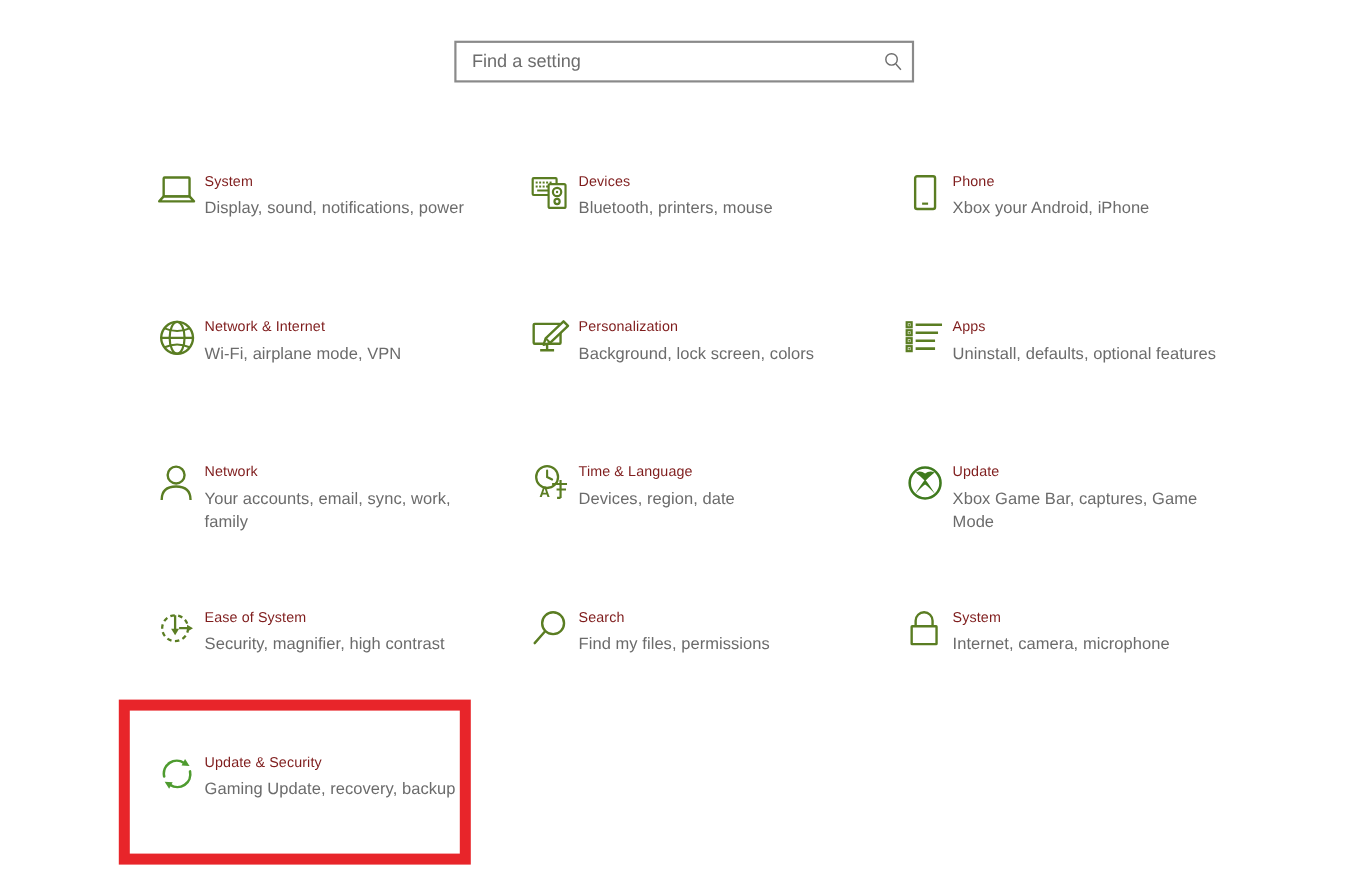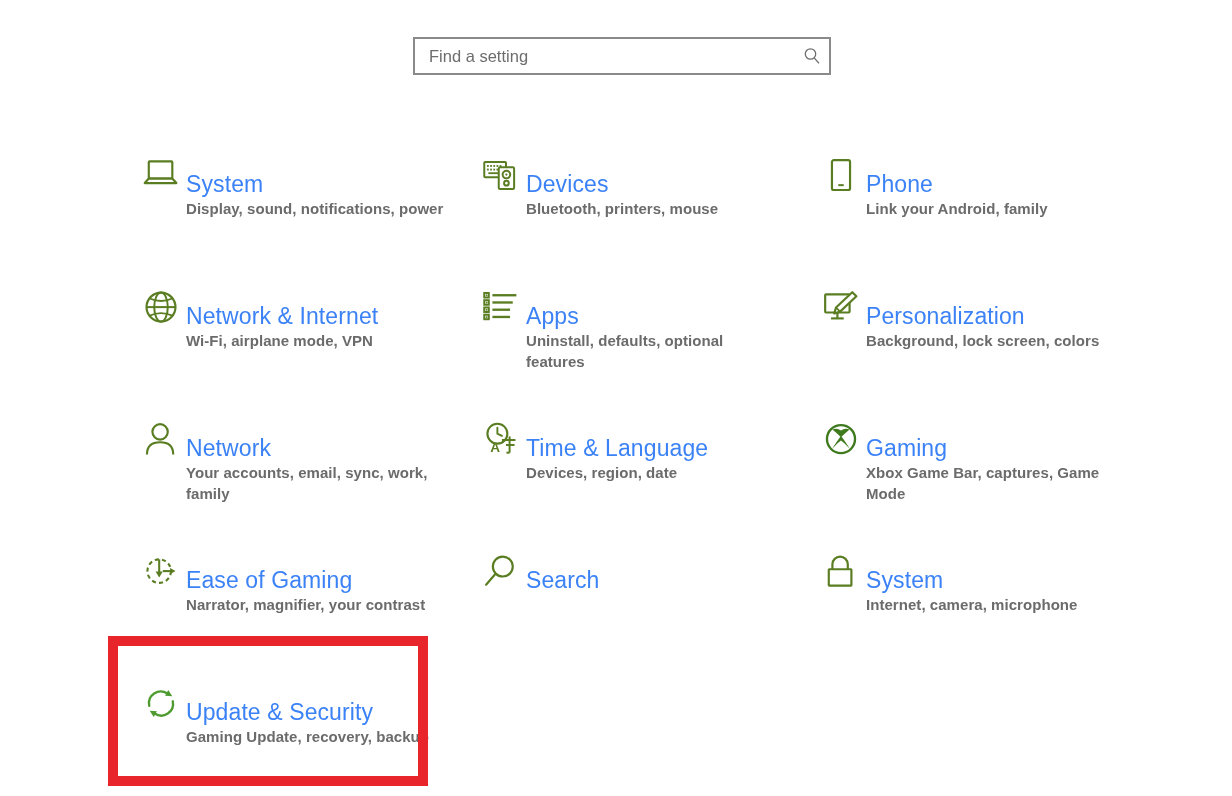--- a/index.html
+++ b/index.html
@@ -78,33 +78,31 @@
     padding-left: 24px;
     padding-top: 2px;
     box-sizing: border-box;
   }
   .tile-text {
     flex: 1 1 auto;
     padding-left: 6px;
     padding-right: 14px;
   }
   .tile-title {
-    font-size: 23px;
-    color: #3b82f6;
+    font-size: 13px;
+    color: #7f1d1d;
     line-height: 22px;
     margin-bottom: 3px;
     letter-spacing: 0.1px;
-    margin-top: 19px;
   }
   .tile-sub {
     font-size: 15px;
     color: #6b6b6b;
     line-height: 21px;
     letter-spacing: 0.05px;
-    font-weight: bold;
   }
 
   
   .highlight-box {
     position: absolute;
     left: 108px;
     top: 636px;
     width: 320px;
     height: 150px;
     border: 10px solid #e8252a;
@@ -171,37 +169,53 @@
 
   <div class="tile">
     <span class="tile-icon">
       <svg width="42" height="40" viewBox="0 0 42 40">
         <rect x="11" y="2.5" width="20" height="33" rx="2" fill="none" stroke="#5a7d22" stroke-width="2.4"></rect>
         <rect x="18" y="29" width="6" height="2.2" fill="#5a7d22"></rect>
       </svg>
     </span>
     <span class="tile-text">
       <div class="tile-title">Phone</div>
-      <div class="tile-sub">Link your Android, family</div>
+      <div class="tile-sub">Xbox your Android, iPhone</div>
     </span>
   </div>
 
   <div class="tile">
     <span class="tile-icon">
       <svg width="42" height="40" viewBox="0 0 42 40">
         <circle cx="21" cy="19" r="16" fill="none" stroke="#5a7d22" stroke-width="2.4"></circle>
         <ellipse cx="21" cy="19" rx="7.5" ry="16" fill="none" stroke="#5a7d22" stroke-width="2.2"></ellipse>
         <line x1="5" y1="19" x2="37" y2="19" stroke="#5a7d22" stroke-width="2.2"></line>
         <path d="M8.5 9.5 Q21 15 33.5 9.5" fill="none" stroke="#5a7d22" stroke-width="2"></path>
         <path d="M8.5 28.5 Q21 23 33.5 28.5" fill="none" stroke="#5a7d22" stroke-width="2"></path>
       </svg>
     </span>
     <span class="tile-text">
       <div class="tile-title">Network &amp; Internet</div>
       <div class="tile-sub">Wi-Fi, airplane mode, VPN</div>
+    </span>
+  </div>
+
+  <div class="tile">
+    <span class="tile-icon">
+      <svg width="42" height="40" viewBox="0 0 42 40">
+        <rect x="3.5" y="5" width="27" height="20" rx="1" fill="none" stroke="#5a7d22" stroke-width="2.4"></rect>
+        <line x1="17" y1="25" x2="17" y2="31" stroke="#5a7d22" stroke-width="2.4"></line>
+        <line x1="10" y1="31.5" x2="24" y2="31.5" stroke="#5a7d22" stroke-width="2.4"></line>
+        <path d="M33.5 2.5 L38 7 L20 24 L13.5 26 L15.5 19.5 Z" fill="#ffffff" stroke="#5a7d22" stroke-width="2.4" stroke-linejoin="round"></path>
+        <line x1="15.5" y1="19.5" x2="20" y2="24" stroke="#5a7d22" stroke-width="2"></line>
+      </svg>
+    </span>
+    <span class="tile-text">
+      <div class="tile-title">Personalization</div>
+      <div class="tile-sub">Background, lock screen, colors</div>
     </span>
   </div>
 
   <div class="tile">
     <span class="tile-icon">
       <svg width="42" height="38" viewBox="0 0 42 38">
         <g fill="none" stroke="#5a7d22" stroke-width="2.2">
           <rect x="2.5" y="3.5" width="5" height="5"></rect>
           <rect x="2.5" y="11.5" width="5" height="5"></rect>
           <rect x="2.5" y="19.5" width="5" height="5"></rect>
@@ -218,36 +232,20 @@
           <line x1="11.5" y1="6" x2="38" y2="6"></line>
           <line x1="11.5" y1="14" x2="34" y2="14"></line>
           <line x1="11.5" y1="22" x2="31" y2="22"></line>
           <line x1="11.5" y1="30" x2="31" y2="30"></line>
         </g>
       </svg>
     </span>
     <span class="tile-text">
       <div class="tile-title">Apps</div>
       <div class="tile-sub">Uninstall, defaults, optional features</div>
-    </span>
-  </div>
-
-  <div class="tile">
-    <span class="tile-icon">
-      <svg width="42" height="40" viewBox="0 0 42 40">
-        <rect x="3.5" y="5" width="27" height="20" rx="1" fill="none" stroke="#5a7d22" stroke-width="2.4"></rect>
-        <line x1="17" y1="25" x2="17" y2="31" stroke="#5a7d22" stroke-width="2.4"></line>
-        <line x1="10" y1="31.5" x2="24" y2="31.5" stroke="#5a7d22" stroke-width="2.4"></line>
-        <path d="M33.5 2.5 L38 7 L20 24 L13.5 26 L15.5 19.5 Z" fill="#ffffff" stroke="#5a7d22" stroke-width="2.4" stroke-linejoin="round"></path>
-        <line x1="15.5" y1="19.5" x2="20" y2="24" stroke="#5a7d22" stroke-width="2"></line>
-      </svg>
-    </span>
-    <span class="tile-text">
-      <div class="tile-title">Personalization</div>
-      <div class="tile-sub">Background, lock screen, colors</div>
     </span>
   </div>
 
   <div class="tile">
     <span class="tile-icon">
       <svg width="42" height="40" viewBox="0 0 42 40">
         <circle cx="20" cy="11" r="8.5" fill="none" stroke="#5a7d22" stroke-width="2.4"></circle>
         <path d="M5.5 36 Q5.5 22.5 20 22.5 Q34.5 22.5 34.5 36" fill="none" stroke="#5a7d22" stroke-width="2.4"></path>
       </svg>
     </span>
@@ -279,50 +277,51 @@
 
   <div class="tile">
     <span class="tile-icon">
       <svg width="42" height="40" viewBox="0 0 42 40">
         <circle cx="21" cy="19" r="15.5" fill="none" stroke="#3f7a1e" stroke-width="2.6"></circle>
         <path d="M11 30 Q18 19 21 15.5 Q24 19 31 30 Q24 22.5 21 20.5 Q18 22.5 11 30 Z" fill="#3f7a1e"></path>
         <path d="M11.5 8.5 Q17 13 21 17 Q25 13 30.5 8.5 Q25.5 6 21 9.5 Q16.5 6 11.5 8.5 Z" fill="#3f7a1e"></path>
       </svg>
     </span>
     <span class="tile-text">
-      <div class="tile-title">Gaming</div>
+      <div class="tile-title">Update</div>
       <div class="tile-sub">Xbox Game Bar, captures, Game Mode</div>
     </span>
   </div>
 
   <div class="tile">
     <span class="tile-icon">
       <svg width="42" height="40" viewBox="0 0 42 40">
         <circle cx="19" cy="19" r="13" fill="none" stroke="#5a7d22" stroke-width="2.3" stroke-dasharray="4.5 3.5"></circle>
         <line x1="19" y1="6" x2="19" y2="22" stroke="#5a7d22" stroke-width="2.3"></line>
         <polygon points="19,26 15,19.5 23,19.5" fill="#5a7d22"></polygon>
         <path d="M23 19 Q31 19 33 19" fill="none" stroke="#5a7d22" stroke-width="2.3"></path>
         <polygon points="37,19 31,15.5 31,22.5" fill="#5a7d22"></polygon>
       </svg>
     </span>
     <span class="tile-text">
-      <div class="tile-title">Ease of Gaming</div>
-      <div class="tile-sub">Narrator, magnifier, your contrast</div>
+      <div class="tile-title">Ease of System</div>
+      <div class="tile-sub">Security, magnifier, high contrast</div>
     </span>
   </div>
 
   <div class="tile">
     <span class="tile-icon">
       <svg width="42" height="40" viewBox="0 0 42 40">
         <circle cx="23" cy="14" r="11" fill="none" stroke="#5a7d22" stroke-width="2.4"></circle>
         <line x1="15" y1="22" x2="4.5" y2="34" stroke="#5a7d22" stroke-width="2.4" stroke-linecap="round"></line>
       </svg>
     </span>
     <span class="tile-text">
       <div class="tile-title">Search</div>
+      <div class="tile-sub">Find my files, permissions</div>
     </span>
   </div>
 
   <div class="tile">
     <span class="tile-icon">
       <svg width="42" height="40" viewBox="0 0 42 40">
         <path d="M11.5 17 V11.5 A8.5 8.5 0 0 1 28.5 11.5 V17" fill="none" stroke="#5a7d22" stroke-width="2.4"></path>
         <rect x="7.5" y="17" width="25" height="18" rx="0.5" fill="none" stroke="#5a7d22" stroke-width="2.4"></rect>
       </svg>
     </span>

